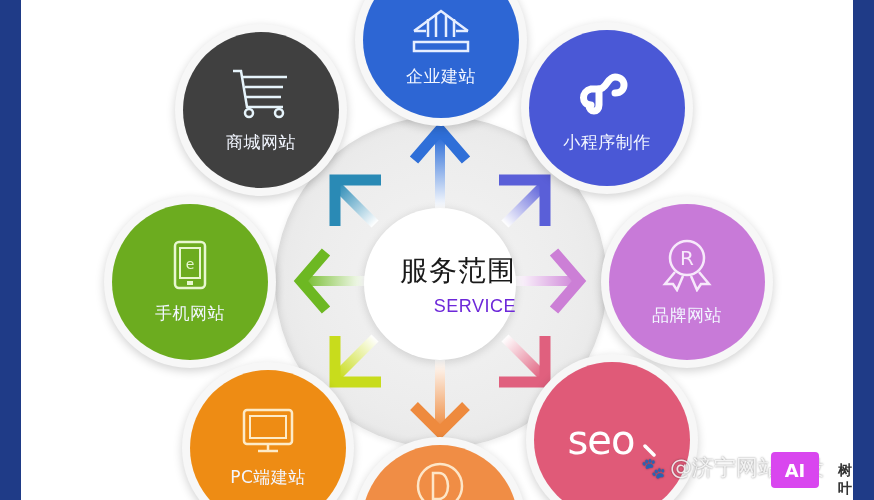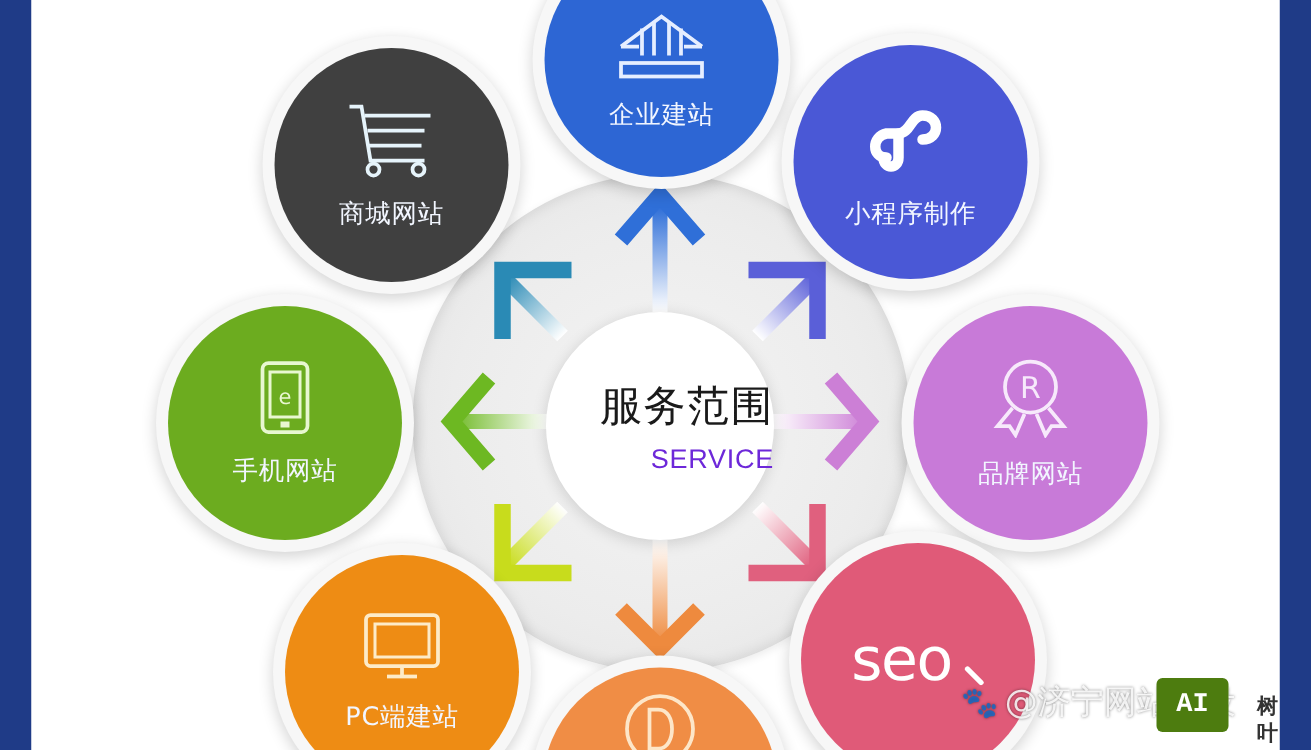--- a/index.html
+++ b/index.html
@@ -13,21 +13,21 @@
     box-shadow:0 2px 10px rgba(0,0,0,0.15); display:flex; flex-direction:column; align-items:flex-end; justify-content:center; }
   .hub-title { font-size:28px; color:#1a1a1a; letter-spacing:1px; }
   .hub-sub { font-size:18px; color:#6d28d9; margin-top:6px; letter-spacing:0.5px; font-family:"Liberation Sans", sans-serif; }
   .node { position:absolute; width:172px; height:172px; border-radius:50%; background:#f7f7f7;
     box-shadow:0 3px 10px rgba(0,0,0,0.18); display:flex; align-items:center; justify-content:center; }
   .node-inner { width:156px; height:156px; border-radius:50%; display:flex; flex-direction:column; align-items:center; justify-content:center; color:#ffffff; }
   .node-label { font-size:17px; margin-top:12px; letter-spacing:0.5px; color:#f2f6ff; }
   .icon svg { display:block; }
   .arrows { position:absolute; left:0; top:0; }
   .watermark { position:absolute; left:630px; top:452px; height:32px; display:flex; align-items:center; gap:4px; font-size:22px; color:rgba(255,255,255,0.85); text-shadow:0 0 2px rgba(0,0,0,0.5); }
-  .wm-logo { width:48px; height:36px; background:#4d7c0f; border-radius:4px; color:#fff; font-size:18px; font-weight:bold; display:flex; align-items:center; justify-content:center; position:absolute; left:755px; top:452px; text-shadow:none;font-family:Liberation Mono, monospace; }
+  .wm-logo { width:48px; height:36px; background:#d946ef; border-radius:4px; color:#fff; font-size:18px; font-weight:bold; display:flex; align-items:center; justify-content:center; position:absolute; left:755px; top:452px; text-shadow:none; }
   .wm-brand { position:absolute; left:805px; top:462px; font-size:14px; color:#333; font-weight:bold; }
 </style>
 </head>
 <body>
 
 <div class="bar-left"></div>
 <div class="bar-right"></div>
 
 <div class="stage">
   <div class="ring-outer"></div>

